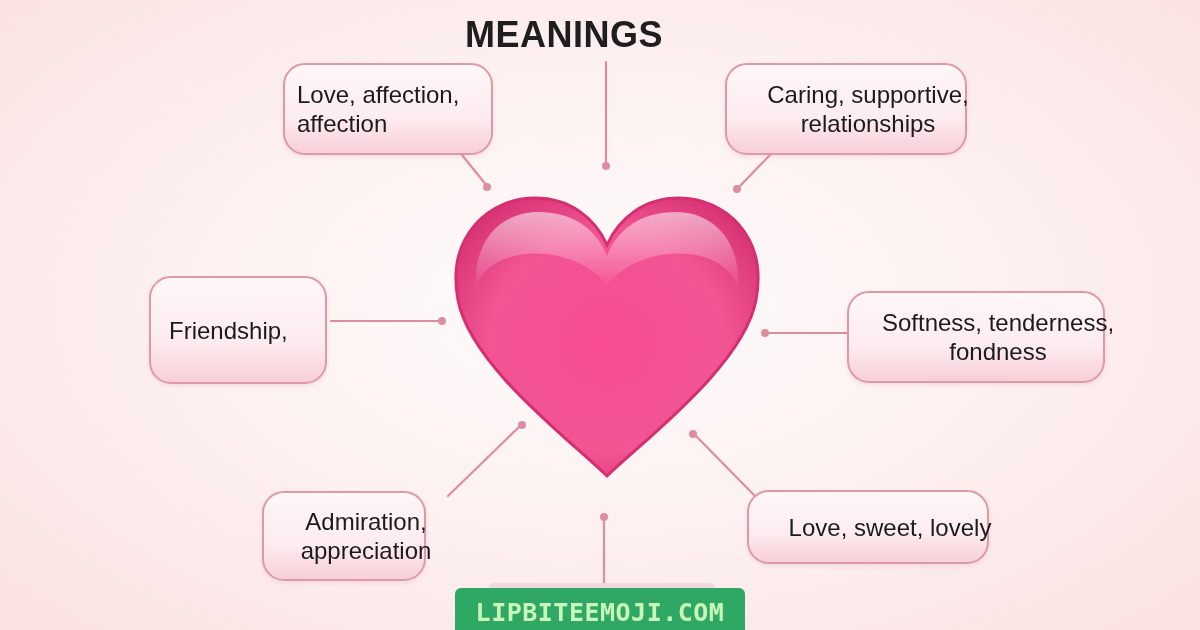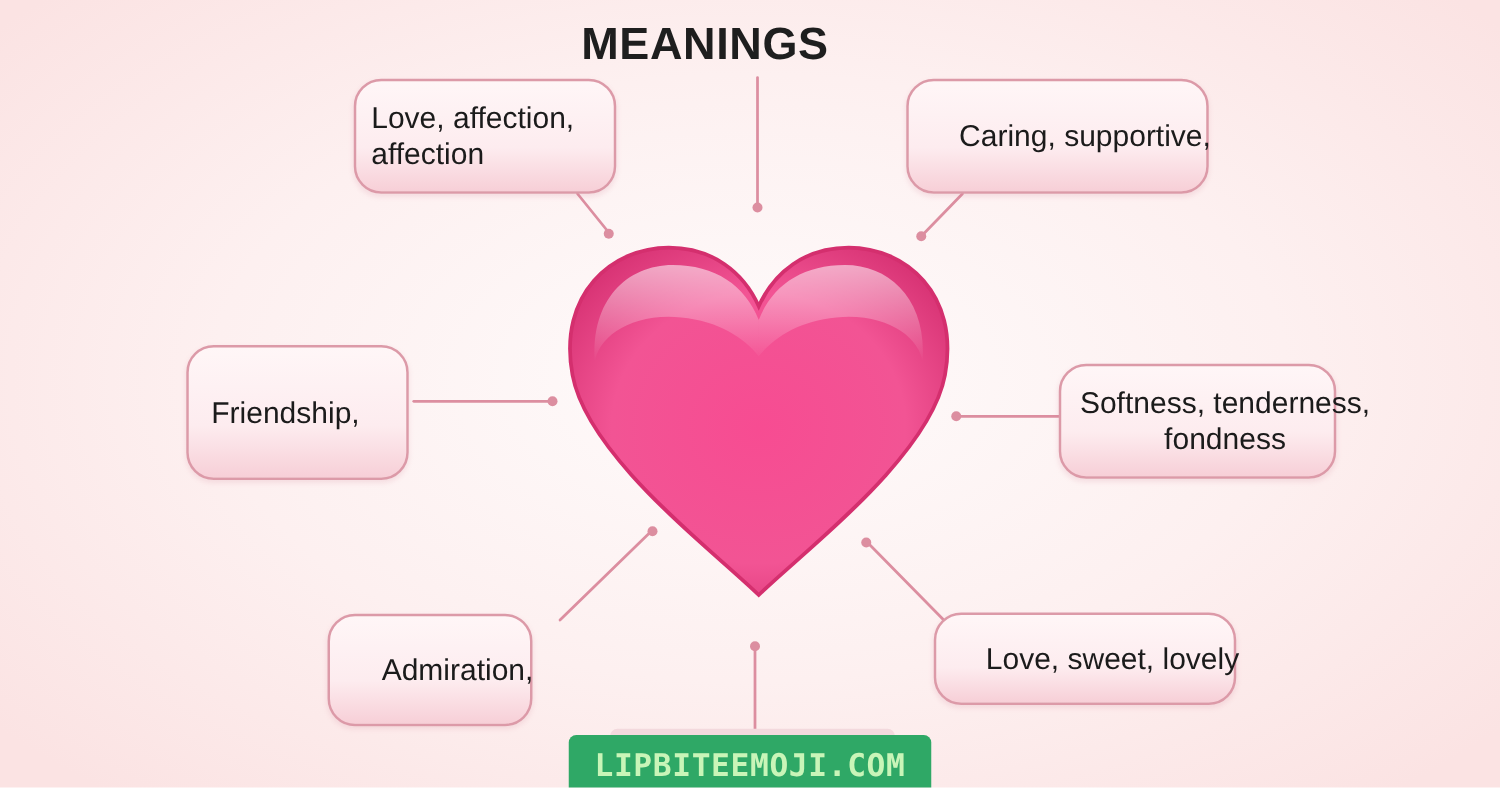--- a/index.html
+++ b/index.html
@@ -54,21 +54,21 @@
       line-height: 29px;
       padding-left: 44px;
     }
     .bubble .line { display: block; white-space: nowrap; }
     .left-align { align-items: flex-start; padding-left: 18px; }
     .center-align { align-items: center; text-align: center; }
 
     #b-love     { left: 283px; top: 63px;  width: 210px; height: 92px; padding-left: 12px; }
     #b-caring   { left: 725px; top: 63px;  width: 242px; height: 92px; }
     #b-friend   { left: 149px; top: 276px; width: 178px; height: 108px; }
-    #b-soft     { left: 847px; top: 291px; width: 222px; height: 92px; }
+    #b-soft     { left: 847px; top: 291px; width: 258px; height: 92px; }
     #b-admire   { left: 262px; top: 491px; width: 164px; height: 90px; }
     #b-cute     { left: 747px; top: 490px; width: 242px; height: 74px; }
 
     .badge {
       position: absolute;
       left: 455px;
       top: 588px;
       width: 290px;
       height: 48px;
       background: #2fa866;
@@ -161,33 +161,35 @@
   </svg>
 </div>
 
 <div class="bubble left-align" id="b-love">
   <span class="line">Love, affection,</span>
   <span class="line">affection</span>
 </div>
 
 <div class="bubble center-align" id="b-caring">
   <span class="line">Caring, supportive,</span>
+  <span class="line">relationships</span>
 </div>
 
 <div class="bubble left-align" id="b-friend">
   <span class="line">Friendship,</span>
 </div>
 
 <div class="bubble center-align" id="b-soft">
   <span class="line">Softness, tenderness,</span>
   <span class="line">fondness</span>
 </div>
 
 <div class="bubble center-align" id="b-admire">
   <span class="line">Admiration,</span>
+  <span class="line">appreciation</span>
 </div>
 
 <div class="bubble center-align" id="b-cute">
   <span class="line">Love, sweet, lovely</span>
 </div>
 
 <div class="badge-shadow"></div>
 <div class="badge">LIPBITEEMOJI.COM</div>
 
 </body></html>

